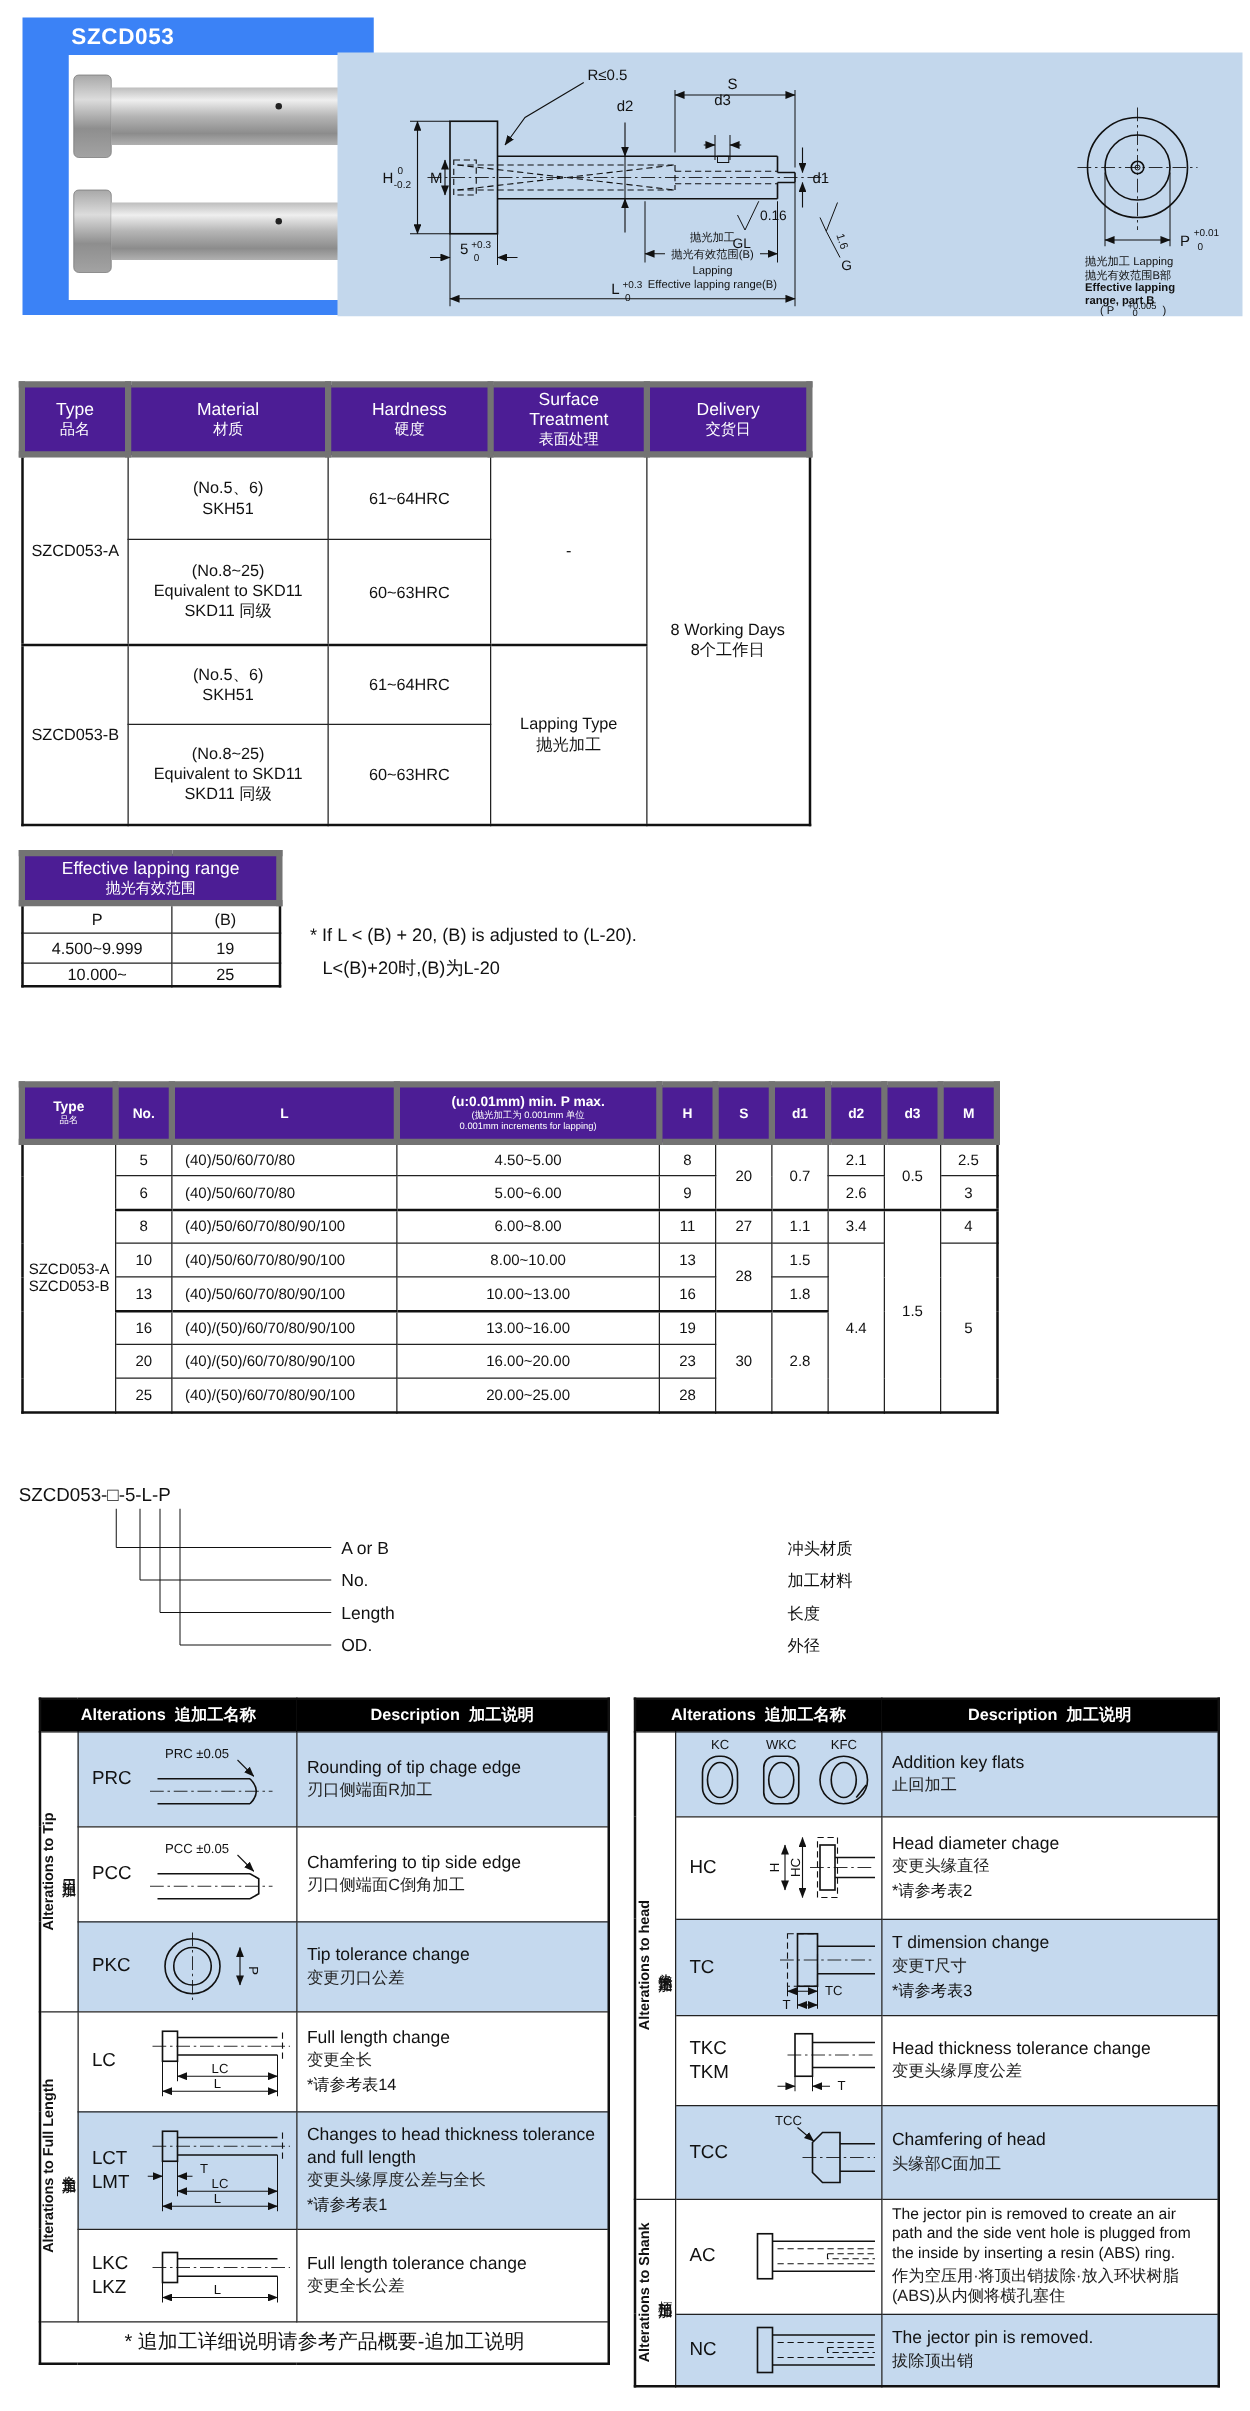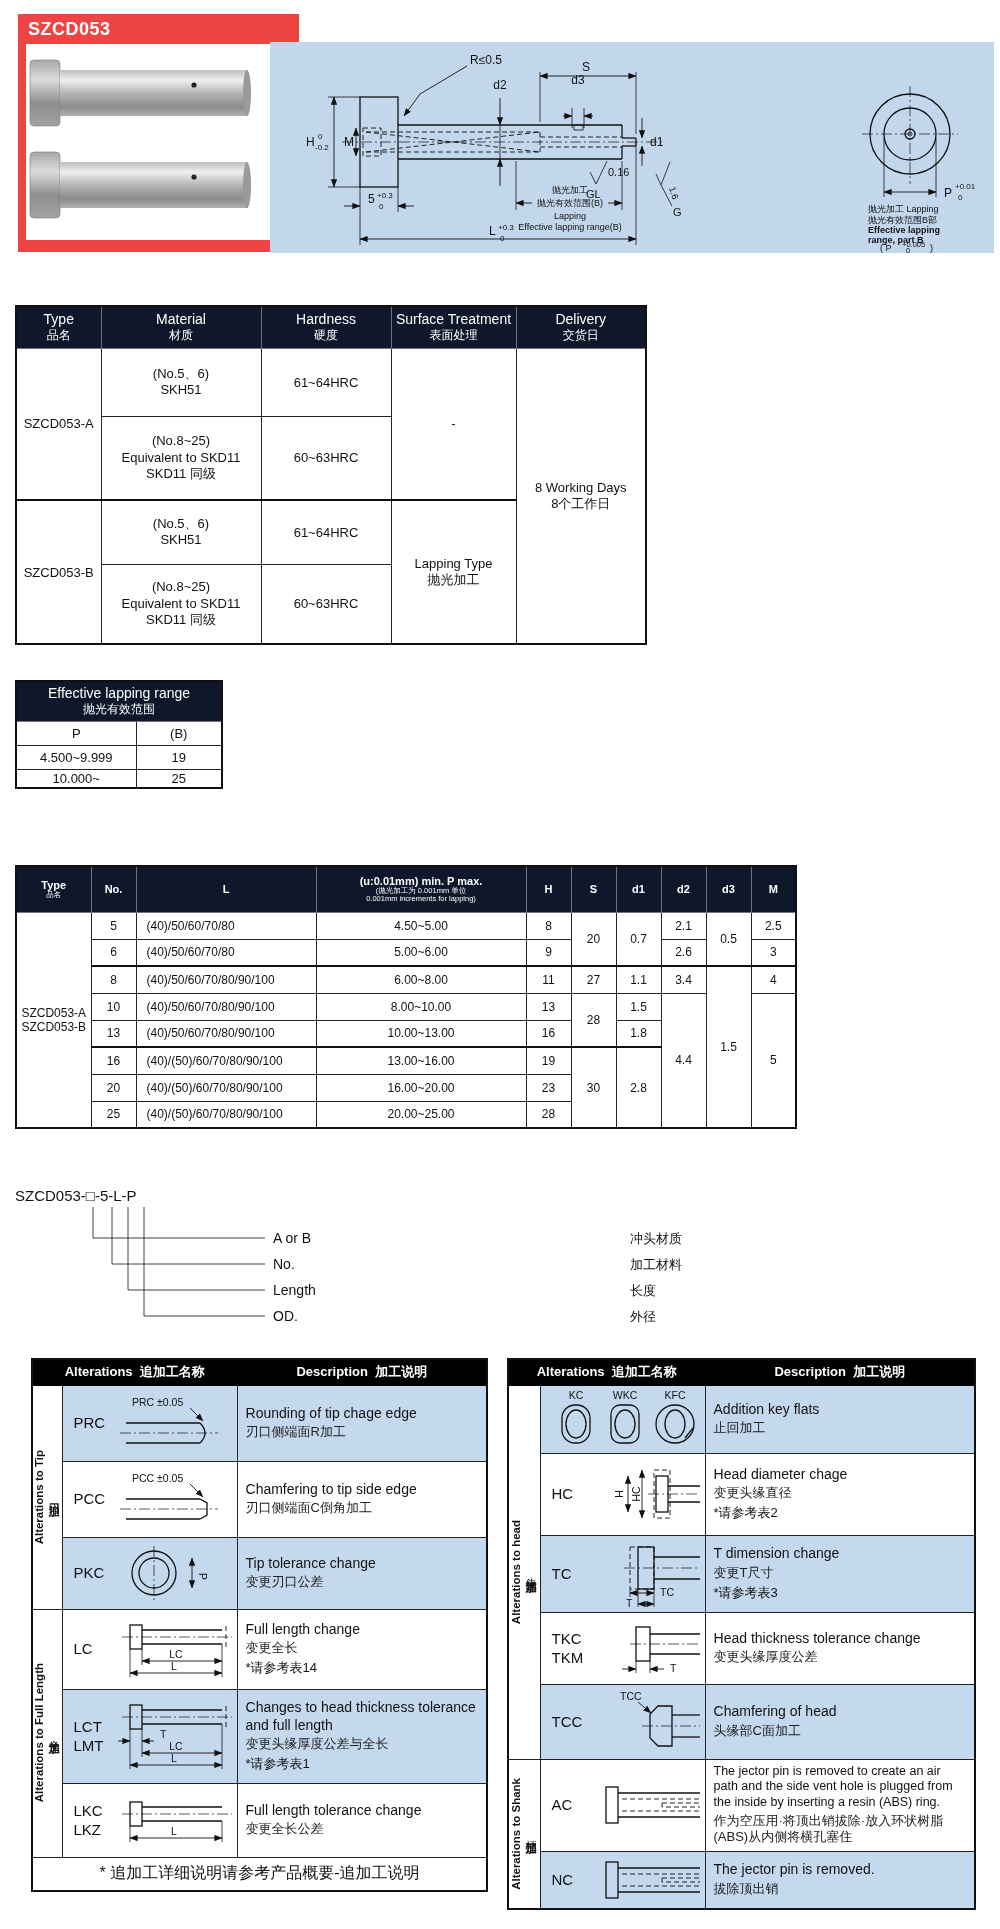--- a/index.html
+++ b/index.html
@@ -1,40 +1,40 @@
 <!DOCTYPE html>
 <html><head>
 <meta charset="utf-8">
 <style>
   html,body{margin:0;padding:0;background:#fff;}
   #page{position:relative;width:1000px;height:1929px;background:#fff;
         font-family:"Liberation Sans",sans-serif;color:#111;overflow:hidden;}
   .abs{position:absolute;}
 
   
-  .photo-box{left:18px;top:14px;width:281px;height:238px;background:#ef4444;box-sizing:border-box;}
+  .photo-box{left:18px;top:14px;width:281px;height:238px;background:#3b82f6;box-sizing:border-box;padding-left:29px;}
   .photo-title{height:30px;line-height:30px;color:#fff;font-weight:bold;font-size:18px;padding-left:10px;letter-spacing:.5px;}
   .photo-inner{margin:0 8px 8px 8px;height:196px;background:#fff;overflow:hidden;}
 
   
   .draw-panel{left:270px;top:42px;width:724px;height:211px;background:#c3d7ec;}
   .ln{stroke:#111;stroke-width:1.3;fill:none;}
   .thin{stroke:#111;stroke-width:.8;fill:none;}
   .cl2{stroke:#111;stroke-width:.7;fill:none;stroke-dasharray:11,3,2,3;}
   .hid{stroke:#111;stroke-width:.9;fill:none;stroke-dasharray:5,3;}
   .dim{stroke:#111;stroke-width:.9;fill:none;marker-start:url(#ah);marker-end:url(#ah);}
   .dime{stroke:#111;stroke-width:.9;fill:none;marker-end:url(#ah);}
   text{fill:#111;}
   .t12{font-size:12px;} .t11{font-size:11px;} .t9{font-size:9px;} .t8{font-size:8px;} .t7{font-size:7.5px;}
   .bold{font-weight:bold;}
 
   
   table{border-collapse:collapse;table-layout:fixed;}
   td{border:1px solid #222;text-align:center;vertical-align:middle;padding:1px 3px;box-sizing:border-box;}
-  .th-black{background:#0f172a;color:#fff;border:1px solid #737373;}
+  .th-black{background:#4c1d95;color:#fff;border:5px solid #737373;}
   .h-en{font-size:14px;} .h-cn{font-size:12px;}
   .outer2{border:2px solid #111;}
   .tt{border-top:2px solid #111;}
 
   .spec{left:15px;top:305px;width:630px;font-size:13px;}
   .spec td{height:30px;}
   .cellline{line-height:1.25;}
 
   .lapt{left:15px;top:680px;width:206px;font-size:13px;padding-left:23px;}
   .lap-note{left:248px;top:736px;font-size:14.5px;line-height:1.8;text-align:left;}
@@ -323,20 +323,24 @@
     <tr style="height:24px">
       <td>4.500~9.999</td>
       <td>19</td>
     </tr>
     <tr style="height:14px">
       <td>10.000~</td>
       <td>25</td>
     </tr>
   </tbody>
     </table>
+  <div class="abs lap-note">
+    <div>* If L &lt; (B) + 20, (B) is adjusted to (L-20).</div>
+    <div style="padding-left:10px">L&lt;(B)+20时,(B)为L-20</div>
+  </div>
 
   <table class="abs dimt outer2">
     <colgroup>
       <col style="width:75px">
         <col style="width:45px">
         <col style="width:180px">
         <col style="width:210px">
       <col style="width:45px">
         <col style="width:45px">
         <col style="width:45px">

